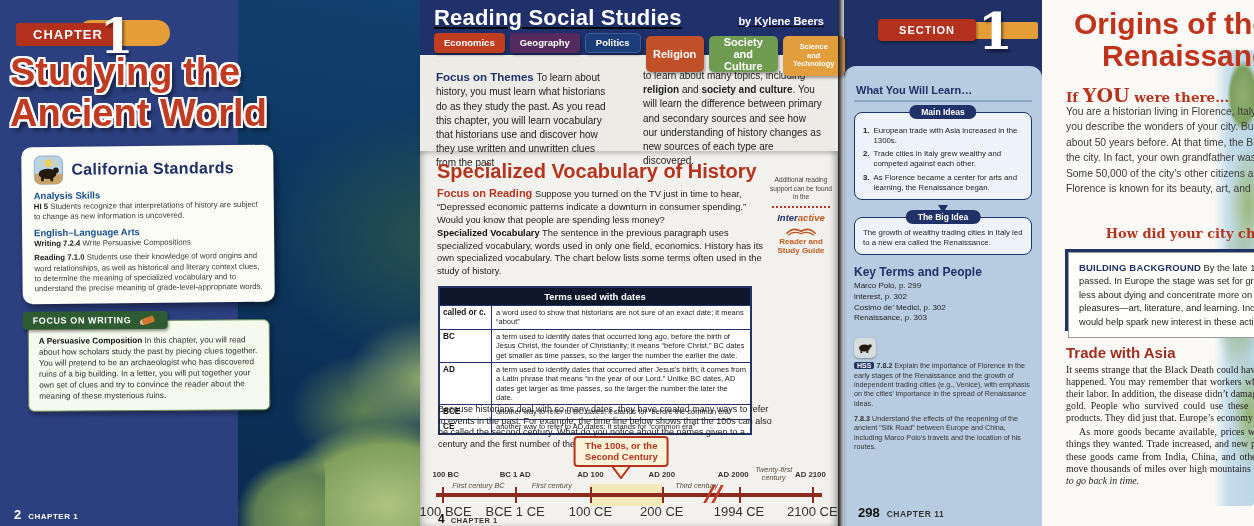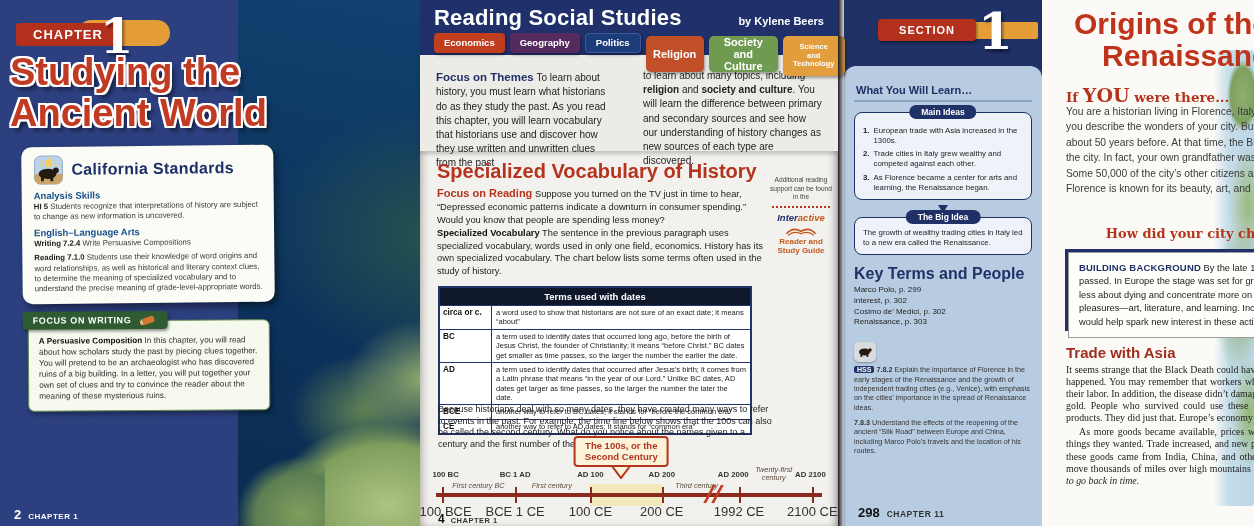--- a/index.html
+++ b/index.html
@@ -43,21 +43,21 @@
   .focus-text { font-size:8.2px; color:#333; line-height:1.35; }
   .focus-text b { color:#111; }
   .pg-footer-left { position:absolute; left:14px; bottom:4px; color:#fff; display:flex; align-items:baseline; gap:7px; }
   .pg-num { font-weight:800; font-size:13px; }
   .pg-label { font-size:8px; font-weight:bold; letter-spacing:.5px; }
 
   
   .page-mid { position:relative; width:418px; height:526px; background:#f3f1ed; flex:none;
     box-shadow:inset -6px 0 8px -5px rgba(0,0,0,.5), inset 6px 0 8px -5px rgba(0,0,0,.35); }
   .mid-header { position:absolute; top:0; left:0; right:0; height:55px; background:#20306a; }
-  .mid-title-row { display:flex; align-items:baseline; padding:5px 14px 0; }
+  .mid-title-row { display:flex; align-items:baseline; padding:5px 14px 0;text-decoration:underline; }
   .mid-title { color:#fff; font-weight:800; font-size:22px; letter-spacing:.2px; }
   .mid-byline { margin-left:auto; color:#fff; font-weight:bold; font-size:11px; }
   .tabstrip { position:absolute; top:33px; left:14px; display:flex; align-items:flex-start; gap:5px; z-index:5; }
   .tab { color:#fff; font-weight:bold; font-size:9.5px; text-align:center; border-radius:4px; padding:0 10px;
     height:20px; line-height:20px; box-shadow:1px 2px 3px rgba(0,0,0,.35); }
   .tab-econ { background:#c03d1e; }
   .tab-geo  { background:#552a5e; }
   .tab-pol  { background:#1c3d7a; border:1px solid #3c5c9c; line-height:18px; }
   .tab-big  { height:36px; margin-top:3px; display:flex; align-items:center; justify-content:center;
     font-size:11px; line-height:1.1; border-radius:5px; }
@@ -126,21 +126,21 @@
     padding:2px 12px; border-radius:9px; width:max-content; margin:0 auto; }
   .pill-float { position:absolute; top:-8px; left:50%; transform:translateX(-50%); }
   .idea { display:flex; gap:4px; font-size:7.8px; line-height:1.3; color:#222; margin-top:3px; }
   .idea b { flex:none; }
   .down-arrow { width:0; height:0; border-left:5px solid transparent; border-right:5px solid transparent;
     border-top:8px solid #1f3166; margin:5px auto 4px; }
   .bigidea-box { position:relative; background:#eef3f9; border:1.5px solid #1f3166; border-radius:8px;
     padding:10px 8px 6px; }
   .bigidea-text { font-size:7.8px; line-height:1.3; color:#222; }
   .keyterms { margin-top:10px; }
-  .keyterms-h { color:#1f3166; font-weight:800; font-size:16px; margin-bottom:2px; }
+  .keyterms-h { color:#1f3166; font-weight:800; font-size:12px; margin-bottom:2px; }
   .keyterm { font-size:8px; color:#222; line-height:1.35; }
   .hss-block { margin-top:14px; font-size:7.2px; color:#333; line-height:1.3; }
   .hss-bear { width:22px; height:20px; background:#d8dcdf; border-radius:5px; display:flex; align-items:center;
     justify-content:center; margin-bottom:3px; box-shadow:0 1px 2px rgba(0,0,0,.3); }
   .hss-badge { background:#1f3166; color:#fff; font-weight:bold; font-size:7px; padding:0 3px; border-radius:2px; }
   .hss-block p + p { margin-top:6px; }
   .pg-footer-right { position:absolute; bottom:6px; left:14px; display:flex; align-items:baseline; gap:7px; }
   .pg-footer-right .pg-num { color:#111; font-size:13px; }
   .pg-footer-right .pg-label { color:#333; font-size:8.5px; }
 
@@ -275,21 +275,21 @@
         <path d="M2 12 Q10 3 20 9 Q30 3 38 12" stroke="#c0571f" fill="none" stroke-width="2"></path>
         <path d="M4 14 Q11 8 20 12 Q29 8 36 14" stroke="#c0571f" fill="none" stroke-width="1.5"></path>
       </svg>
       <div class="logo-reader">Reader and Study Guide</div>
     </div>
   </div>
 
   <div class="terms-table">
     <div class="terms-caption">Terms used with dates</div>
     <div class="trow">
-      <div class="tterm">circa or c.</div>
+      <div class="tterm">called or c.</div>
       <div class="tdef">a word used to show that historians are not sure of an exact date; it means “about”</div>
     </div>
     <div class="trow">
       <div class="tterm">BC</div>
       <div class="tdef">a term used to identify dates that occurred long ago, before the birth of Jesus Christ, the founder of Christianity; it means “before Christ.” BC dates get smaller as time passes, so the larger the number the earlier the date.</div>
     </div>
     <div class="trow">
       <div class="tterm">AD</div>
       <div class="tdef">a term used to identify dates that occurred after Jesus’s birth; it comes from a Latin phrase that means “in the year of our Lord.” Unlike BC dates, AD dates get larger as time passes, so the larger the number the later the date.</div>
     </div>
@@ -330,21 +330,21 @@
     <span class="tl-top" style="left:77%">AD 2000</span>
     <span class="tl-top" style="left:97%">AD 2100</span>
     <span class="tl-era" style="left:11%">First century BC</span>
     <span class="tl-era" style="left:30%">First century</span>
     <span class="tl-era" style="left:67.5%">Third century</span>
     <span class="tl-era2" style="left:87.5%">Twenty-first century</span>
     <span class="tl-bot" style="left:2.5%">100 BCE</span>
     <span class="tl-bot" style="left:20.5%">BCE 1 CE</span>
     <span class="tl-bot" style="left:40%">100 CE</span>
     <span class="tl-bot" style="left:58.5%">200 CE</span>
-    <span class="tl-bot" style="left:78.5%">1992 CE</span>
+    <span class="tl-bot" style="left:78.5%">1994 CE</span>
     <span class="tl-bot" style="left:97.5%">2100 CE</span>
   </div>
 
   <div class="pg-footer-mid">
     <span class="pg-num">4</span>
     <span class="pg-label">CHAPTER 1</span>
   </div>
 </div>
 
 <div class="page-right">

